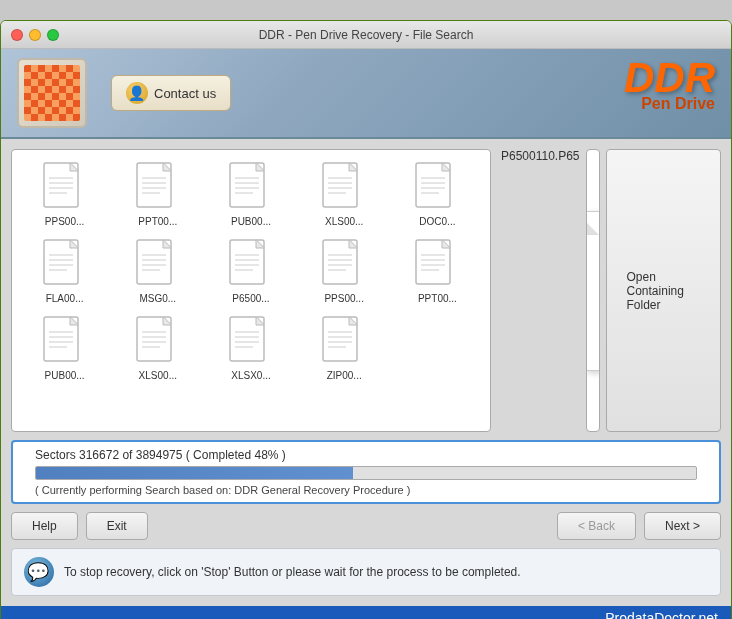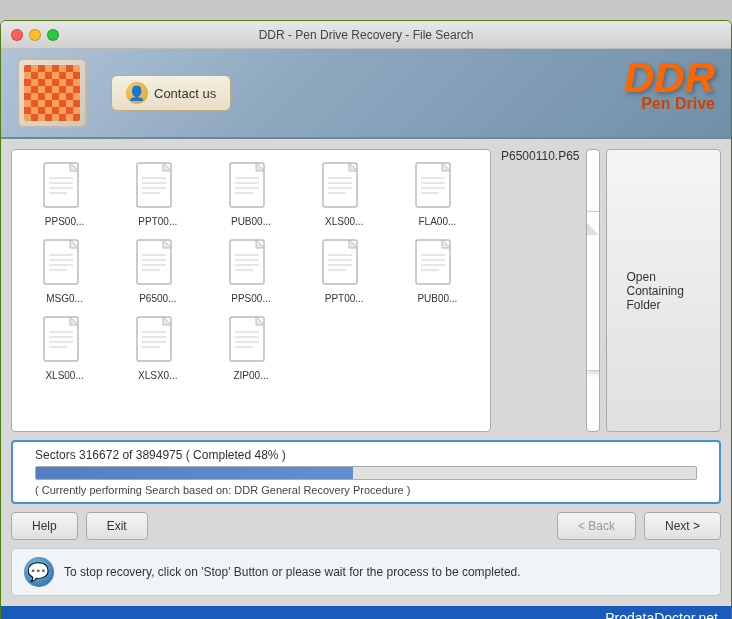--- a/index.html
+++ b/index.html
@@ -474,20 +474,32 @@
             <div class="file-item">
               <div class="file-icon"><svg viewBox="0 0 44 52" fill="none" xmlns="http://www.w3.org/2000/svg">
       <rect x="1" y="1" width="34" height="44" rx="2" fill="white" stroke="#bbb" stroke-width="1.5"></rect>
       <path d="M27 1 L35 9" stroke="#bbb" stroke-width="1.5" fill="none"></path>
       <path d="M27 1 L27 9 L35 9" fill="#e8e8e8" stroke="#bbb" stroke-width="1"></path>
       <line x1="6" y1="16" x2="30" y2="16" stroke="#ccc" stroke-width="1"></line>
       <line x1="6" y1="21" x2="30" y2="21" stroke="#ccc" stroke-width="1"></line>
       <line x1="6" y1="26" x2="30" y2="26" stroke="#ccc" stroke-width="1"></line>
       <line x1="6" y1="31" x2="24" y2="31" stroke="#ccc" stroke-width="1"></line>
     </svg></div>
+              <span class="file-label">DOC0...</span>
+            </div>
+            <div class="file-item">
+              <div class="file-icon"><svg viewBox="0 0 44 52" fill="none" xmlns="http://www.w3.org/2000/svg">
+      <rect x="1" y="1" width="34" height="44" rx="2" fill="white" stroke="#bbb" stroke-width="1.5"></rect>
+      <path d="M27 1 L35 9" stroke="#bbb" stroke-width="1.5" fill="none"></path>
+      <path d="M27 1 L27 9 L35 9" fill="#e8e8e8" stroke="#bbb" stroke-width="1"></path>
+      <line x1="6" y1="16" x2="30" y2="16" stroke="#ccc" stroke-width="1"></line>
+      <line x1="6" y1="21" x2="30" y2="21" stroke="#ccc" stroke-width="1"></line>
+      <line x1="6" y1="26" x2="30" y2="26" stroke="#ccc" stroke-width="1"></line>
+      <line x1="6" y1="31" x2="24" y2="31" stroke="#ccc" stroke-width="1"></line>
+    </svg></div>
               <span class="file-label">FLA00...</span>
             </div>
             <div class="file-item">
               <div class="file-icon"><svg viewBox="0 0 44 52" fill="none" xmlns="http://www.w3.org/2000/svg">
       <rect x="1" y="1" width="34" height="44" rx="2" fill="white" stroke="#bbb" stroke-width="1.5"></rect>
       <path d="M27 1 L35 9" stroke="#bbb" stroke-width="1.5" fill="none"></path>
       <path d="M27 1 L27 9 L35 9" fill="#e8e8e8" stroke="#bbb" stroke-width="1"></path>
       <line x1="6" y1="16" x2="30" y2="16" stroke="#ccc" stroke-width="1"></line>
       <line x1="6" y1="21" x2="30" y2="21" stroke="#ccc" stroke-width="1"></line>
       <line x1="6" y1="26" x2="30" y2="26" stroke="#ccc" stroke-width="1"></line>

